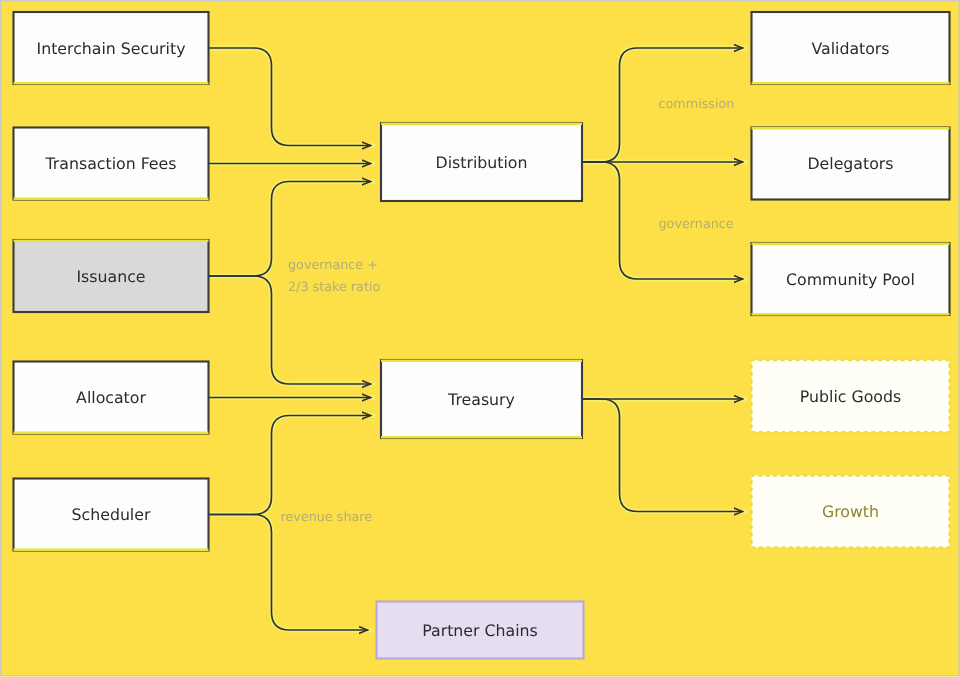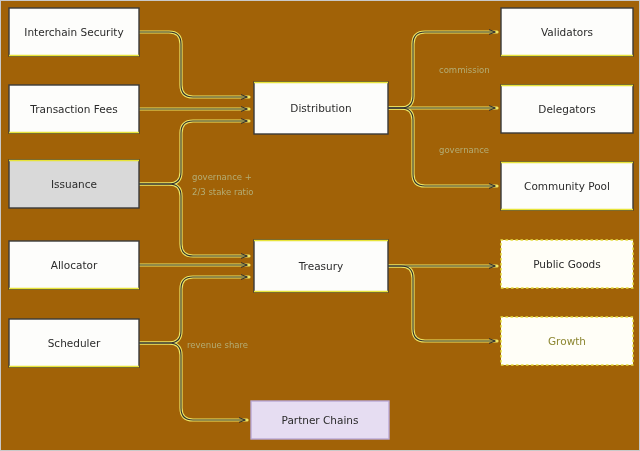--- a/index.html
+++ b/index.html
@@ -7,21 +7,21 @@
     padding: 0;
     background: #ffffff;
   }
   body {
     font-family: "DejaVu Sans", sans-serif;
   }
   #canvas-wrap {
     position: relative;
     width: 640px;
     height: 451px;
-    background: #a16207;
+    background: #fde047;
     border: 1px solid #c9c9c9;
     box-sizing: border-box;
     overflow: hidden;
   }
   svg#diagram {
     display: block;
     width: 640px;
     height: 451px;
   }
   .node-box {

